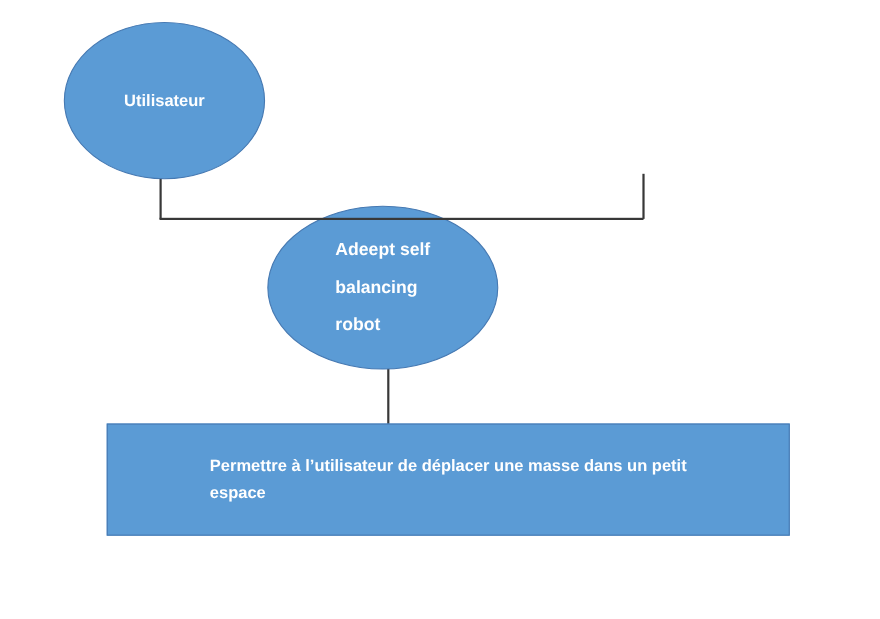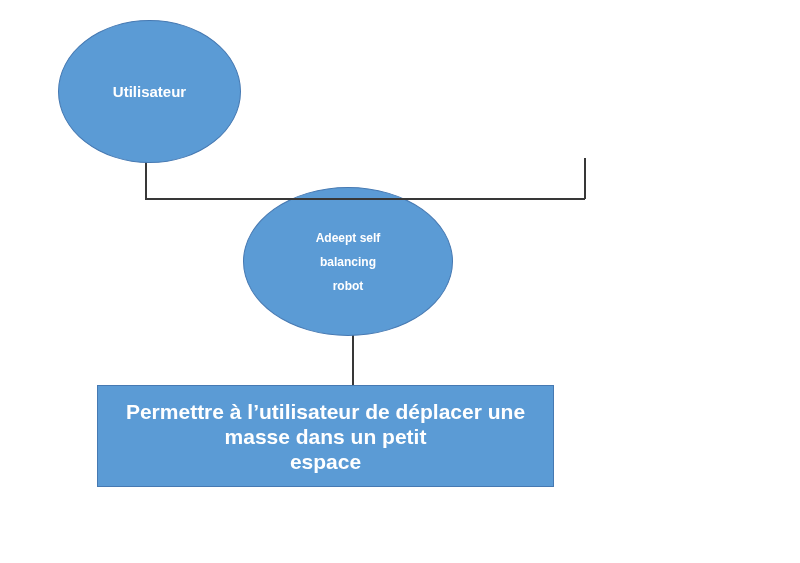--- a/index.html
+++ b/index.html
@@ -13,42 +13,41 @@
     height: 563px;
     background: var(--background, #ffffff);
     overflow: hidden;
     font-family: "Liberation Sans", sans-serif;
   }
   .node {
     position: absolute;
     display: flex;
     align-items: center;
     justify-content: center;
-    text-align: center;
     box-sizing: border-box;
     background: var(--shape-fill, #5b9bd5);
     border: 1.5px solid var(--shape-border, #4679b2);
     color: var(--text, #ffffff);
     font-weight: bold;
     z-index: 1;
   }
   .node span {
     white-space: pre-line;
     display: block;
   }
   .ellipse { border-radius: 50%; }
   .connector {
     position: absolute;
     background: var(--connector, #383838);
     z-index: 0;
   }
   #node-utilisateur { left: 58px;  top: 20px;  width: 183px; height: 143px; font-size: 15px; }
   #node-masse       { left: 489px; top: 19px;  width: 171px; height: 141px; font-size: 15px; }
-  #node-robot       { left: 243px; top: 187px; width: 210px; height: 149px; font-size: 12px; line-height: 24px; }
-  #node-objective   { left: 97px;  top: 385px; width: 457px; height: 102px; font-size: 21px; line-height: 25px; }
+  #node-robot       { left: 243px; top: 187px; width: 210px; height: 149px; font-size: 16px; line-height: 34px; }
+  #node-objective   { left: 97px;  top: 385px; width: 621px; height: 102px; font-size: 15px; line-height: 25px; }
 
   #conn-utilisateur { left: 145px; top: 161px; width: 1.5px; height: 38px; }
   #conn-horizontal  { left: 145px; top: 198px; width: 440px; height: 1.5px; z-index: 2; }
   #conn-masse       { left: 584px; top: 158px; width: 1.5px; height: 41px; }
   #conn-robot       { left: 352px; top: 335px; width: 1.5px; height: 51px; }
 </style>
 </head>
 <body>
 
 <div class="canvas">

